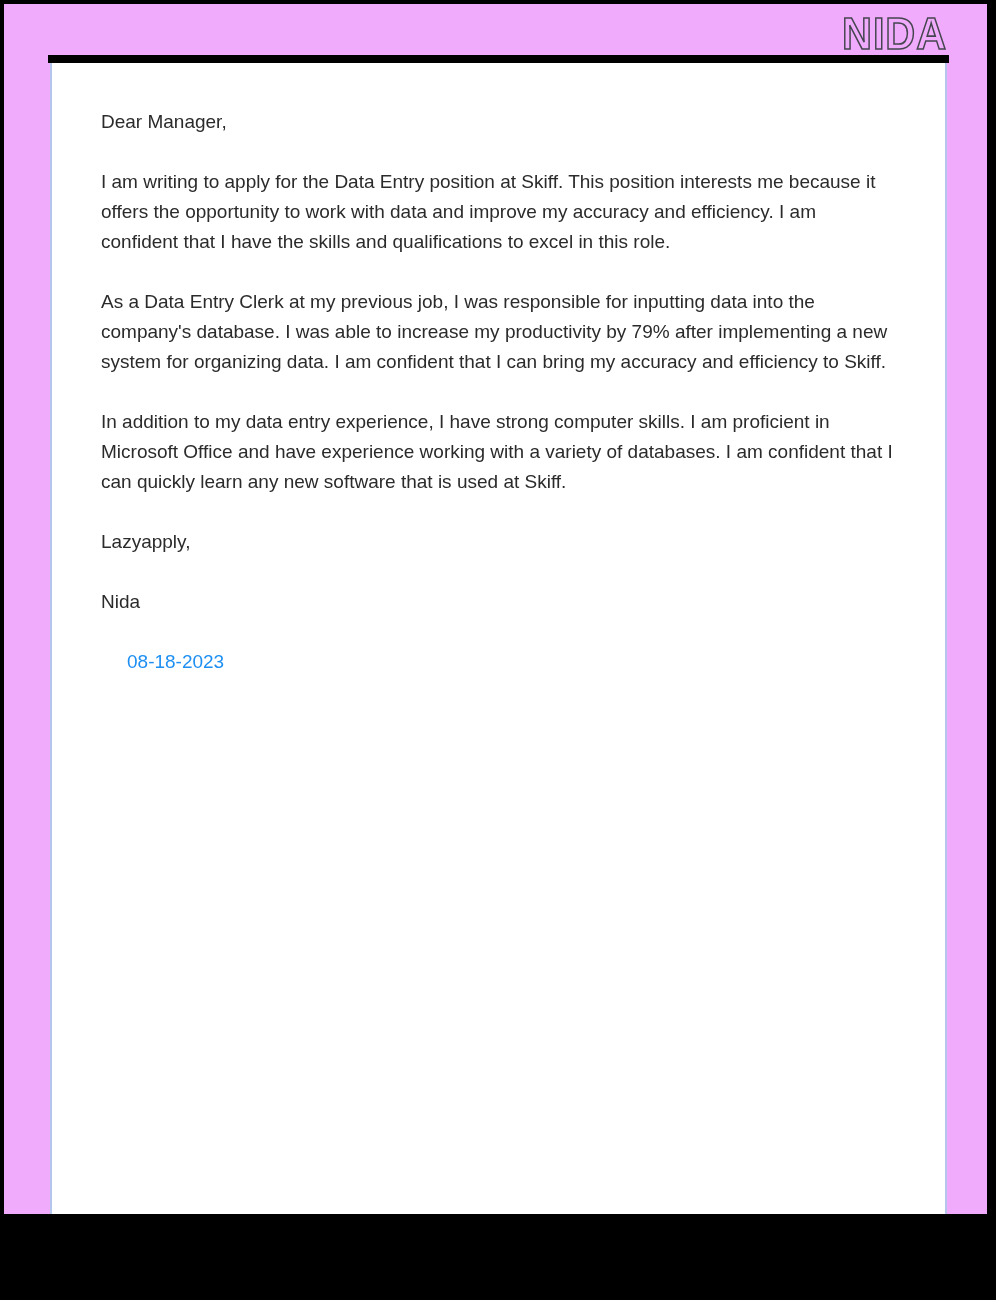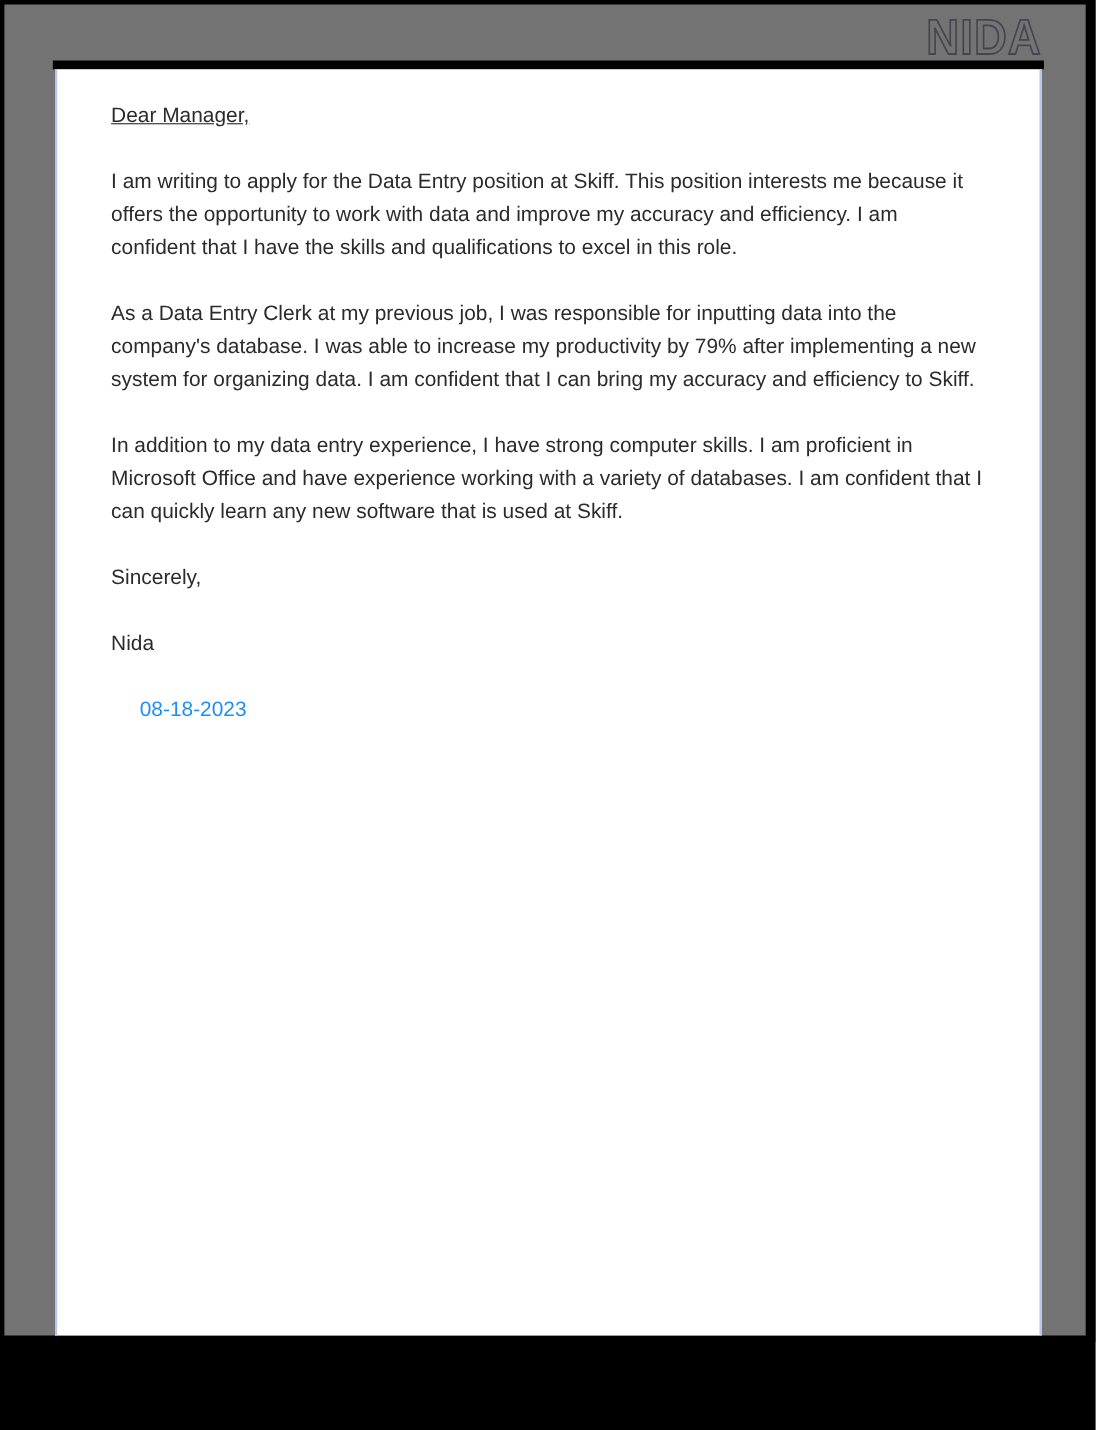--- a/index.html
+++ b/index.html
@@ -14,21 +14,21 @@
     background: #000;
   }
 
   .frame {
     position: relative;
     width: 996px;
     height: 1220px;
     border-style: solid;
     border-color: #000;
     border-width: 4px 9px 6px 4px;
-    background: #737373;
+    background: #f0abfc;
     overflow: hidden;
   }
 
   .logo {
     position: absolute;
     top: 6px;
     right: 40px;
     font-size: 45px;
     font-weight: 600;
     letter-spacing: 1px;
@@ -68,21 +68,21 @@
     padding: 28px 48px 0 49px;
   }
 
   .letter {
     color: #2b2b2b;
     font-size: 19px;
     line-height: 30px;
   }
 
   .letter p { margin-top: 30px; }
-  .letter p.salutation { margin-top: 0; text-decoration: underline; }
+  .letter p.salutation { margin-top: 16px; }
 
   .date {
     margin-top: 10px;
     color: #1e8ff2;
     margin-left: 26px;
   }
 
   .footer-watermark {
     position: absolute;
     right: 8px;
@@ -107,21 +107,21 @@
 
         <p class="salutation">Dear Manager,</p>
 
         <p>I am writing to apply for the Data Entry position at Skiff. This position interests me because it offers the opportunity to work with data and improve my accuracy and efficiency. I am confident that I have the skills and qualifications to excel in this role.</p>
 
         <p>As a Data Entry Clerk at my previous job, I was responsible for inputting data into the company's database. I was able to increase my productivity by 79% after implementing a new system for organizing data. I am confident that I can bring my accuracy and efficiency to Skiff.</p>
 
         <p>In addition to my data entry experience, I have strong computer skills. I am proficient in Microsoft Office and have experience working with a variety of databases. I am confident that I can quickly learn any new software that is used at Skiff.</p>
 
 
-        <p>Sincerely,</p>
+        <p>Lazyapply,</p>
 
         <p>Nida</p>
 
         <p class="date">08-18-2023</p>
       </div>
 
       <div class="footer-watermark">Lazyapply.com</div>
     </div>
 
   </div>

